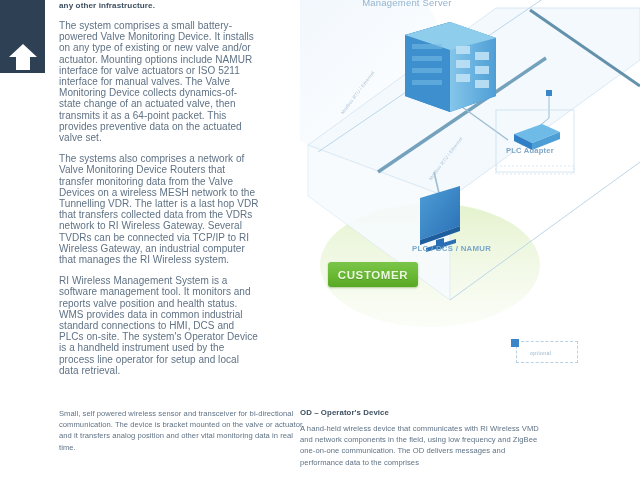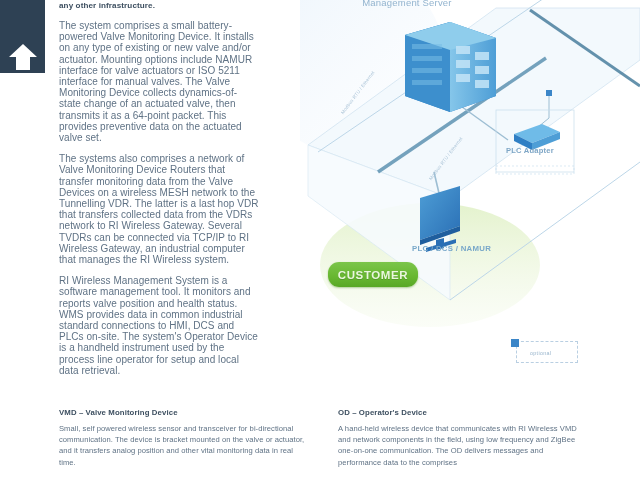--- a/index.html
+++ b/index.html
@@ -28,21 +28,21 @@
     margin:0 0 9px 0;letter-spacing:.1px;
   }
   .para{
     font-size:10px;color:#5f7285;line-height:11.2px;
     margin:0 0 10px 0;letter-spacing:.05px;
   }
 
   
   .bot-col{position:absolute;top:408px;width:250px;}
   .bot-col.left{left:59px;}
-  .bot-col.right{left:338px;}
+  .bot-col.right{left:300px;}
   .bot-head{
     font-size:7.8px;font-weight:bold;color:#3d4f60;
     margin:0 0 6px 0;letter-spacing:.1px;
   }
   .bot-body{
     font-size:7.6px;color:#5f7285;line-height:11.2px;margin:0;
     letter-spacing:.05px;
   }
 
   
@@ -69,21 +69,21 @@
   .link-lbl{
     position:absolute;font-size:4.6px;color:#a8c2d6;letter-spacing:.2px;
     white-space:nowrap;transform-origin:0 0;
   }
   .link-lbl.a{left:40px;top:112px;transform:rotate(-53deg);}
   .link-lbl.b{left:128px;top:178px;transform:rotate(-53deg);}
 
   
   .customer-pill{
     position:absolute;left:328px;top:262px;width:90px;height:25px;
-    border-radius:11px;
+    border-radius:3px;
     background:linear-gradient(180deg,#7bc54a 0%,#69b832 55%,#58a825 100%);
     box-shadow:0 1px 2px rgba(90,150,50,.45);
     color:#eaf7dd;font-size:11.5px;font-weight:bold;letter-spacing:.6px;
     display:flex;align-items:center;justify-content:center;
     text-shadow:0 1px 0 rgba(70,130,40,.5);
   }
 
   
   .legend-opt{
     position:absolute;left:516px;top:341px;width:60px;height:20px;
@@ -211,21 +211,20 @@
     <div class="link-lbl b">Modbus RTU / Ethernet</div>
   </div>
 
   <div class="customer-pill">CUSTOMER</div>
 
   <div class="legend-opt"></div>
   <div class="legend-sq"></div>
   <div class="legend-txt">optional</div>
 
   <div class="bot-col left">
-    <p class="bot-head">VMD – Valve Monitoring Device</p>
     <p class="bot-body">Small, self powered wireless sensor and transceiver for bi-directional communication. The device is bracket mounted on the valve or actuator, and it transfers analog position and other vital monitoring data in real time.</p>
   </div>
 
   <div class="bot-col right">
     <p class="bot-head">OD – Operator's Device</p>
     <p class="bot-body">A hand-held wireless device that communicates with RI Wireless VMD and network components in the field, using low frequency and ZigBee one-on-one communication. The OD delivers messages and performance data to the comprises</p>
   </div>
 
 </div>
 

